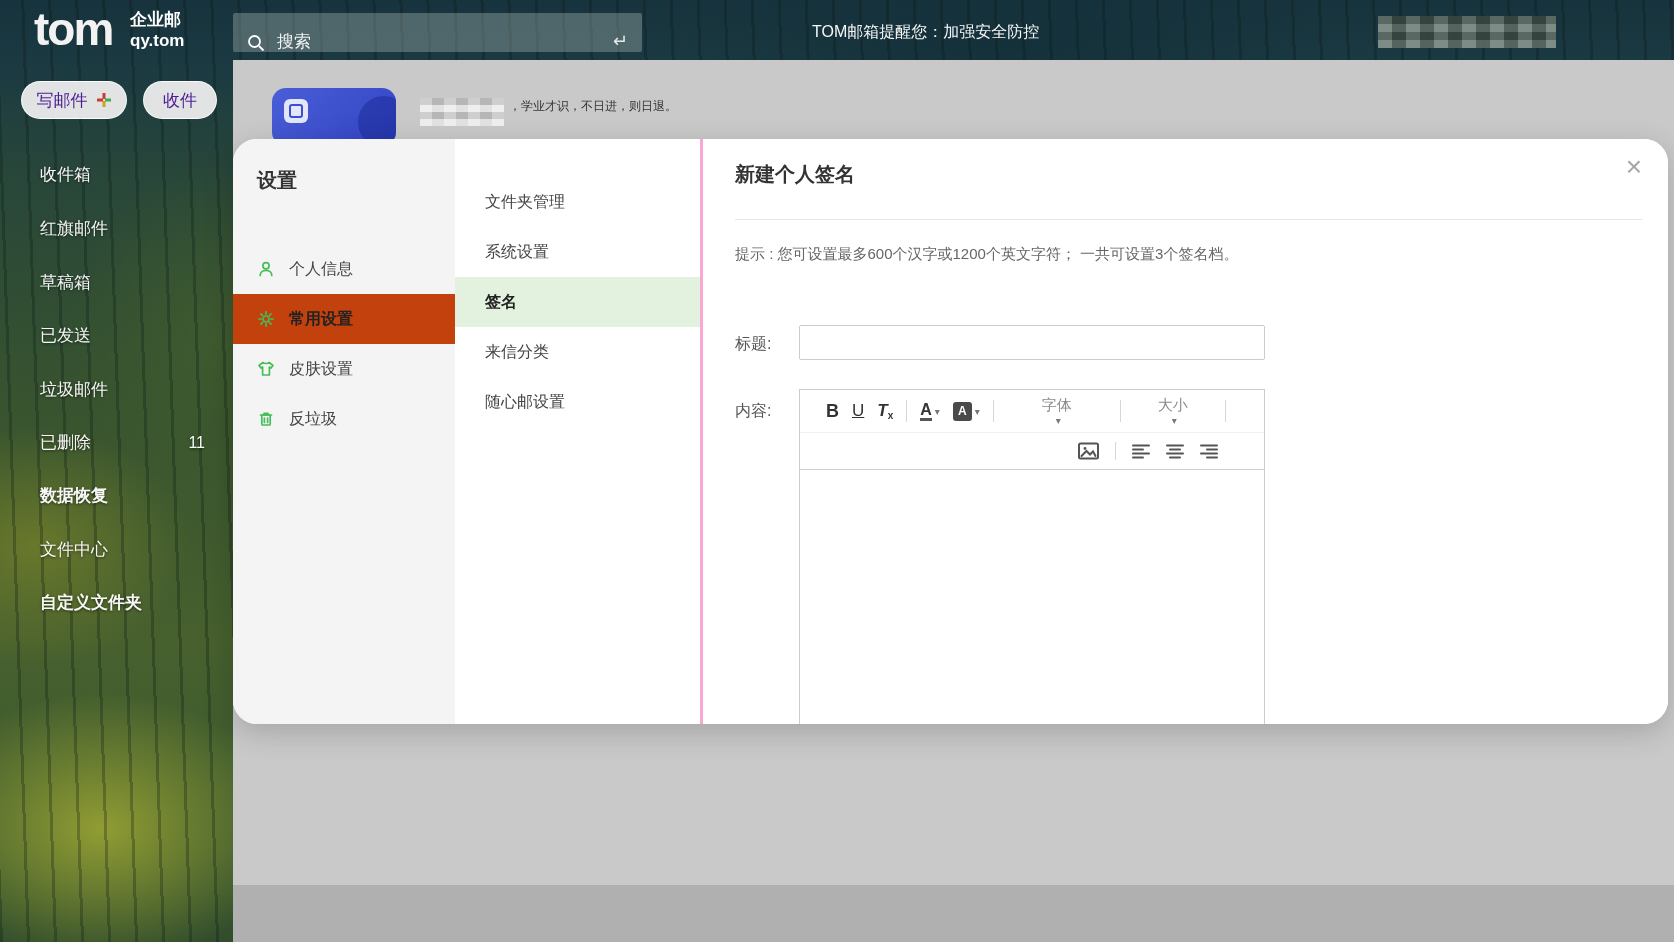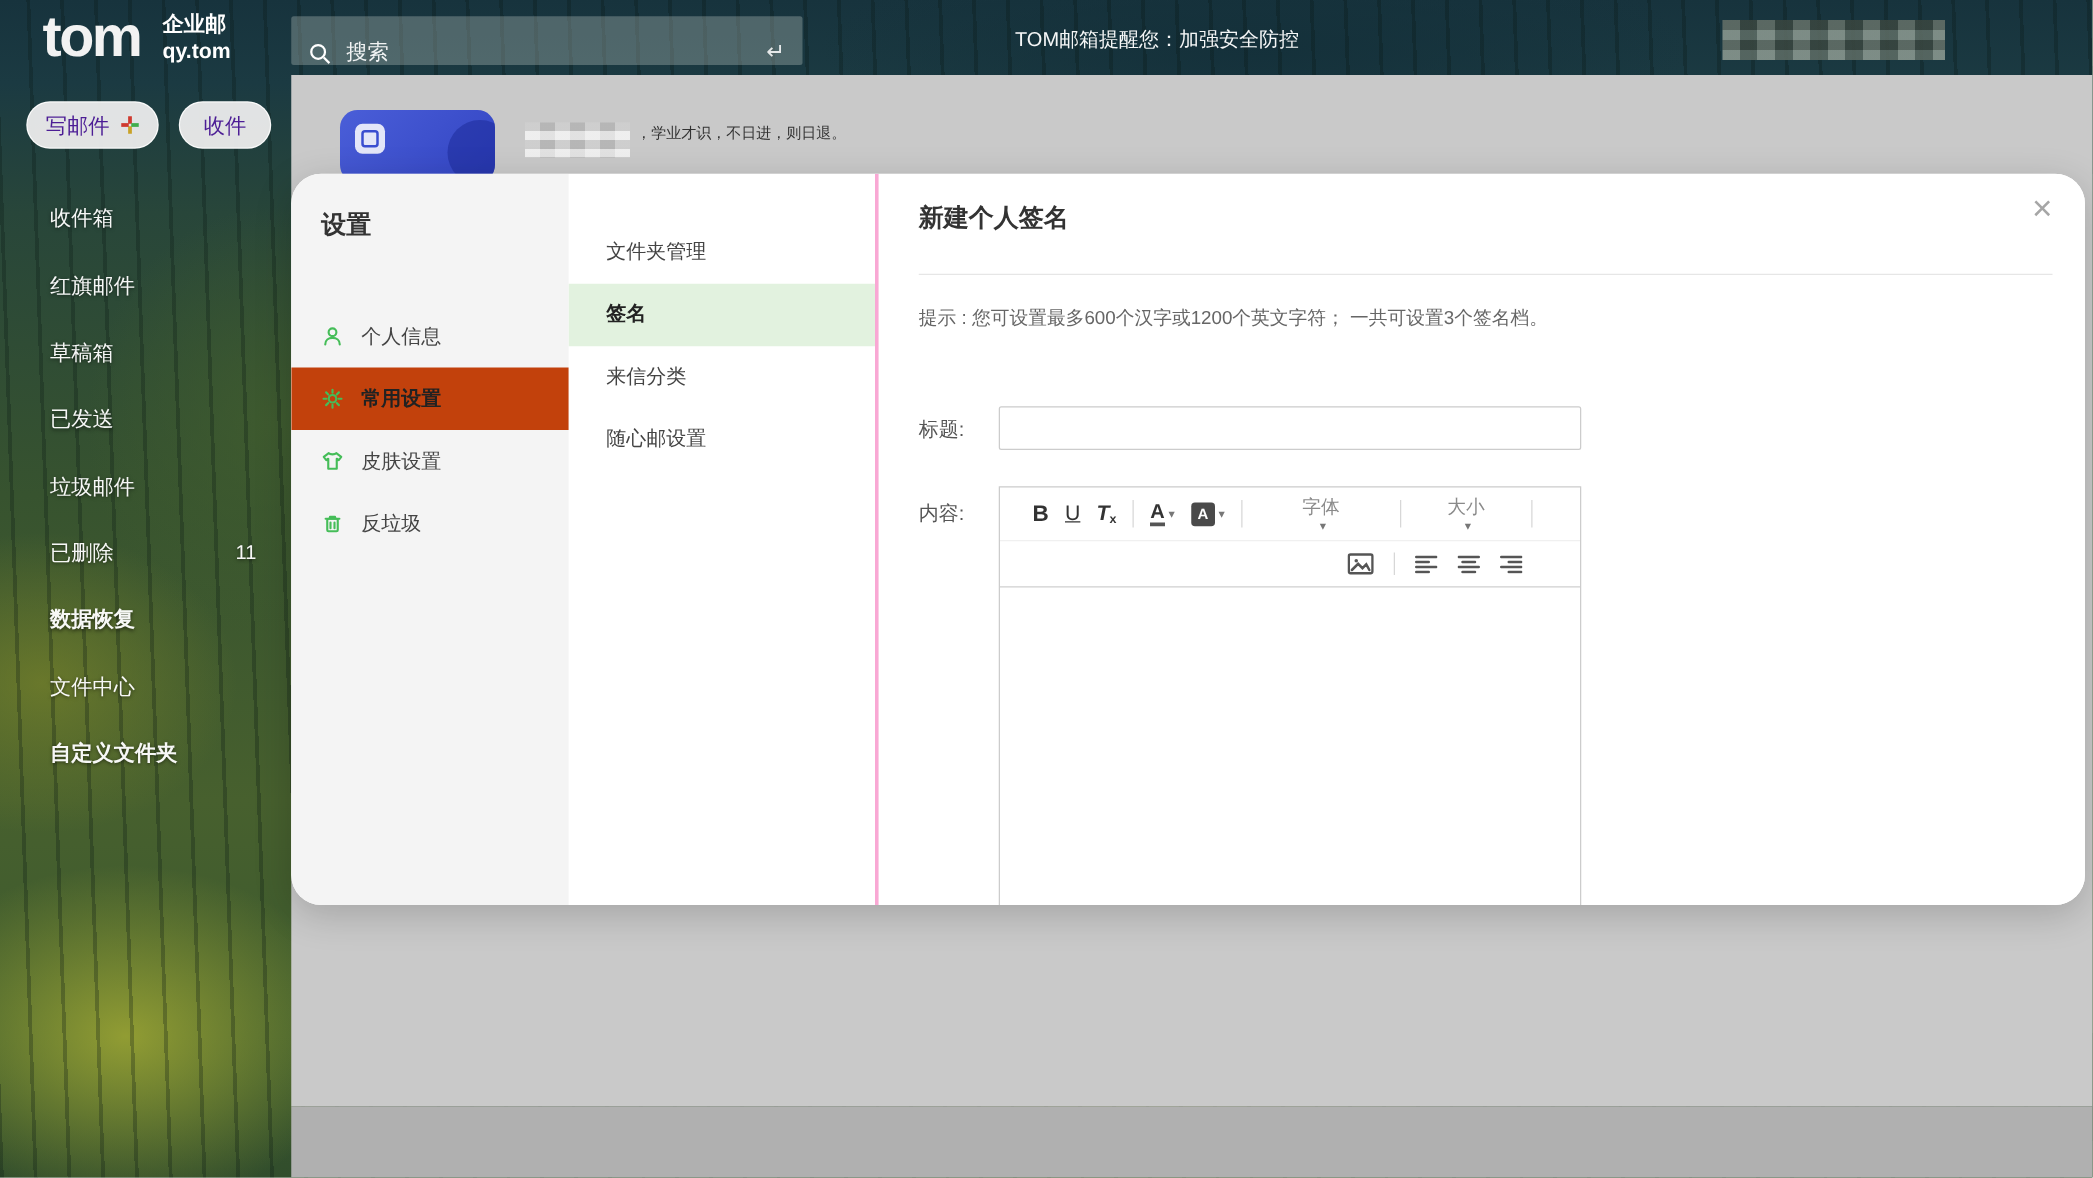--- a/index.html
+++ b/index.html
@@ -185,20 +185,21 @@
           <rect x="4.8" y="5" width="8.4" height="10" rx="1"></rect>
           <path d="M7.4 8v4.5M10.6 8v4.5"></path>
         </svg>
         <span>反垃圾</span>
       </div>
     </div>
   </div>
 
   <div class="col2">
     <div class="nav2-item">文件夹管理</div>
+    <div class="nav2-item">系统设置</div>
     <div class="nav2-item active">签名</div>
     <div class="nav2-item">来信分类</div>
     <div class="nav2-item">随心邮设置</div>
   </div>
 
   <div class="main">
     <div class="panel-title">新建个人签名</div>
     <div class="close-x">×</div>
     <div class="hr"></div>
     <div class="hint">提示 : 您可设置最多600个汉字或1200个英文字符； 一共可设置3个签名档。</div>

